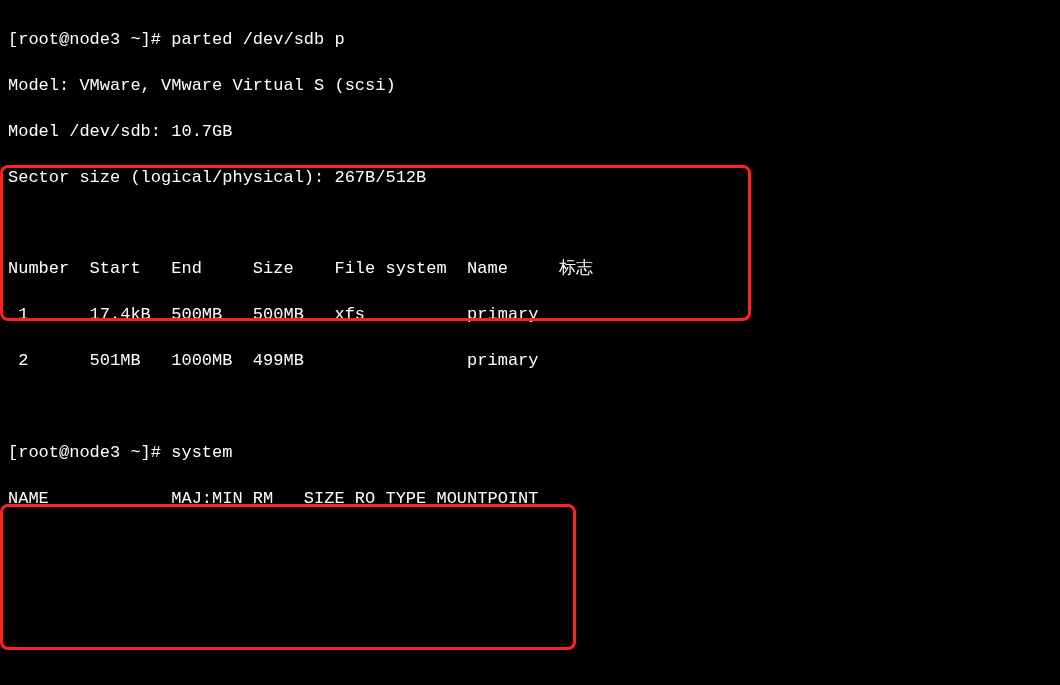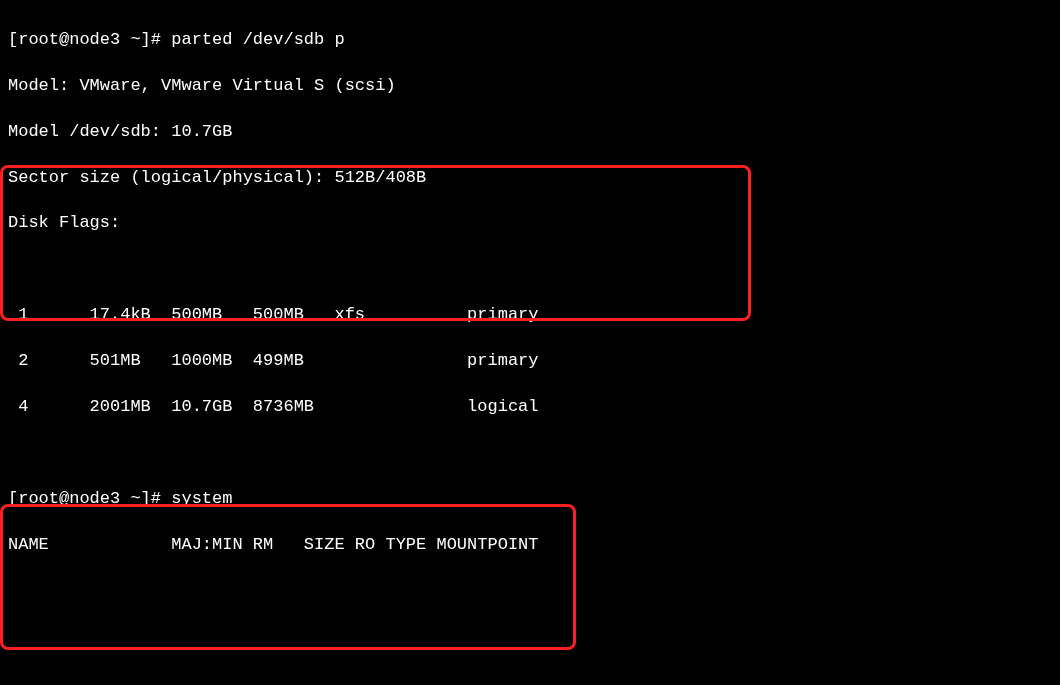--- a/index.html
+++ b/index.html
@@ -39,26 +39,25 @@
   }
   .line { display: block; }
 </style>
 </head>
 <body>
 
 <div class="terminal">
 <span class="line"><span class="prompt">[root@node3 ~]# </span><span>parted /dev/sdb p</span></span>
 <span class="line">Model: VMware, VMware Virtual S (scsi)</span>
 <span class="line">Model /dev/sdb: 10.7GB</span>
-<span class="line">Sector size (logical/physical): 512B/408B</span>
-<span class="line">Disk Flags:</span>
+<span class="line">Sector size (logical/physical): 267B/512B</span>
 <span class="line"> </span>
+<span class="line">Number  Start   End     Size    File system  Name     标志</span>
 <span class="line"> 1      17.4kB  500MB   500MB   xfs          primary</span>
 <span class="line"> 2      501MB   1000MB  499MB                primary</span>
-<span class="line"> 4      2001MB  10.7GB  8736MB               logical</span>
 <span class="line"> </span>
 <span class="line"><span class="prompt">[root@node3 ~]# </span><span>system</span></span>
 <span class="line">NAME            MAJ:MIN RM   SIZE RO TYPE MOUNTPOINT</span>
 
 
 
 
 
 
 

